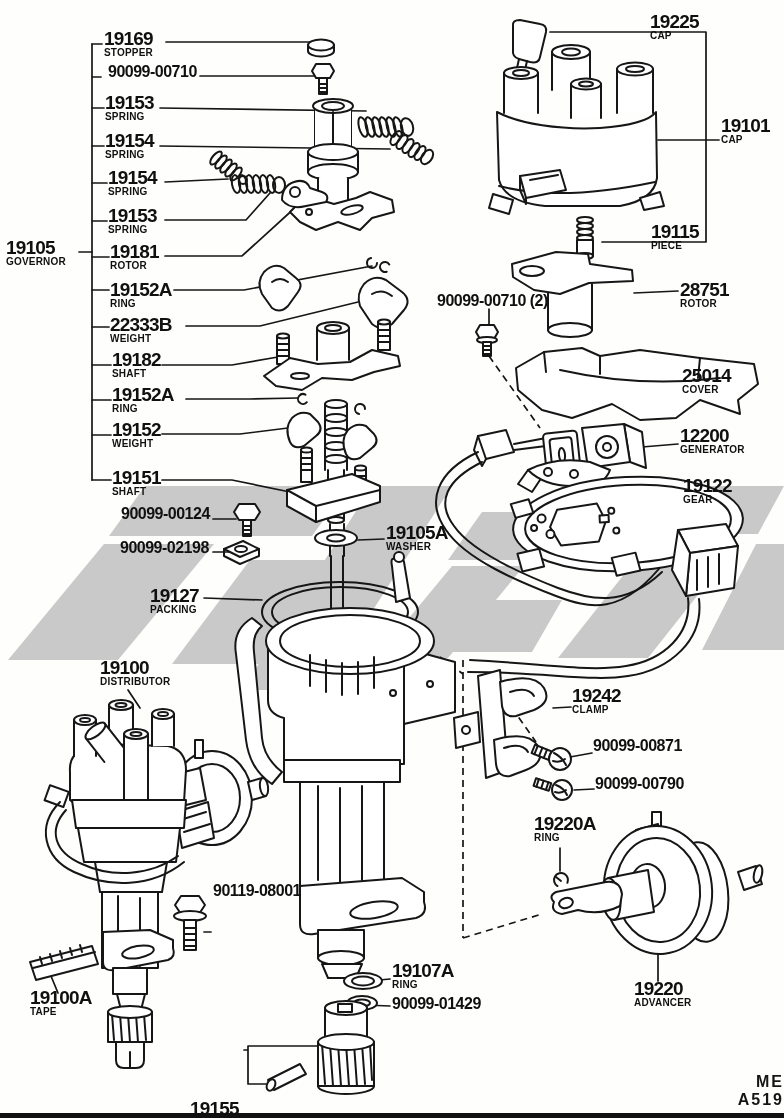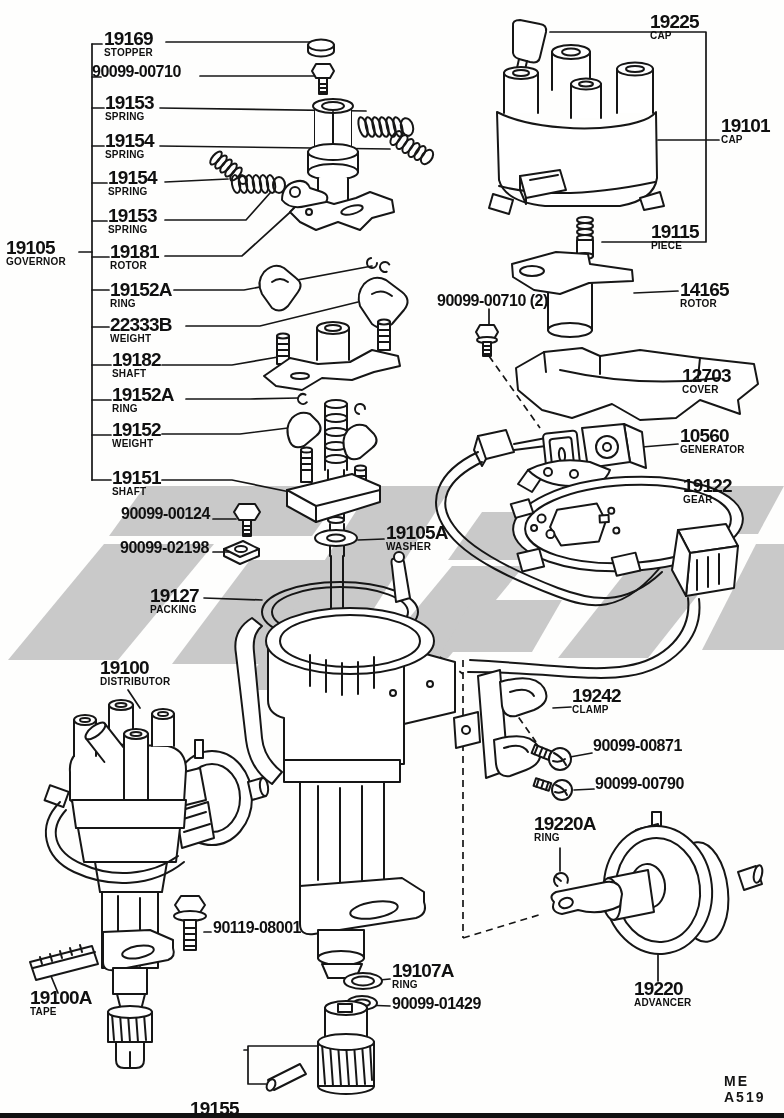--- a/index.html
+++ b/index.html
@@ -3,22 +3,22 @@
 <meta charset="utf-8">
 <style>
   html,body{margin:0;padding:0;background:#ffffff;}
   #stage{position:relative;width:784px;height:1118px;background:#fefefd;overflow:hidden;
          font-family:"Liberation Sans", sans-serif;text-decoration:underline;}
   svg{position:absolute;left:0;top:0;}
   .lbl{position:absolute;color:#101010;font-weight:700;line-height:1;white-space:nowrap;}
   .lbl .num{display:block;font-size:19px;letter-spacing:-0.8px;}
   .lbl.sm .num{font-size:16px;letter-spacing:-0.5px;}
   .lbl .nm{display:block;font-size:10px;letter-spacing:0.2px;margin-top:0;}
-  .plate-code{position:absolute;left:724px;top:1073px;font-size:14px;font-weight:700;
-              letter-spacing:2px;color:#151515;}
+  .plate-code{position:absolute;left:724px;top:1073px;font-size:16px;font-weight:700;
+              letter-spacing:2px;color:#151515;text-align:right;}
 </style>
 </head>
 <body>
 
 <div id="stage">
 
 <svg width="784" height="1118" viewBox="0 0 784 1118">
 
   <g fill="#c9c9c9" stroke="none">
     <polygon points="145,486 348,486 312,536 109,536"></polygon>
@@ -475,21 +475,21 @@
   </g>
 
   <rect x="0" y="1113" width="784" height="5" fill="#111"></rect>
 </svg>
 
 <div>
   <div class="lbl" style="left:104px;top:29px">
     <span class="num">19169</span>
     <span class="nm">STOPPER</span>
   </div>
-  <div class="lbl sm" style="left:92px;top:64px">
+  <div class="lbl sm" style="left:108px;top:64px">
     <span class="num">90099-00710</span>
   </div>
   <div class="lbl" style="left:105px;top:93px">
     <span class="num">19153</span>
     <span class="nm">SPRING</span>
   </div>
   <div class="lbl" style="left:105px;top:131px">
     <span class="num">19154</span>
     <span class="nm">SPRING</span>
   </div>
@@ -548,21 +548,21 @@
     <span class="nm">WASHER</span>
   </div>
   <div class="lbl" style="left:100px;top:658px">
     <span class="num">19100</span>
     <span class="nm">DISTRIBUTOR</span>
   </div>
   <div class="lbl" style="left:30px;top:988px">
     <span class="num">19100A</span>
     <span class="nm">TAPE</span>
   </div>
-  <div class="lbl sm" style="left:213px;top:920px">
+  <div class="lbl sm" style="left:213px;top:883px">
     <span class="num">90119-08001</span>
   </div>
   <div class="lbl" style="left:190px;top:1099px">
     <span class="num">19155</span>
     <span class="nm">RING</span>
   </div>
   <div class="lbl" style="left:392px;top:961px">
     <span class="num">19107A</span>
     <span class="nm">RING</span>
   </div>
@@ -575,32 +575,32 @@
   </div>
   <div class="lbl" style="left:721px;top:116px">
     <span class="num">19101</span>
     <span class="nm">CAP</span>
   </div>
   <div class="lbl" style="left:651px;top:222px">
     <span class="num">19115</span>
     <span class="nm">PIECE</span>
   </div>
   <div class="lbl" style="left:680px;top:280px">
-    <span class="num">14165</span>
+    <span class="num">28751</span>
     <span class="nm">ROTOR</span>
   </div>
   <div class="lbl sm" style="left:437px;top:293px">
     <span class="num">90099-00710 (2)</span>
   </div>
   <div class="lbl" style="left:682px;top:366px">
-    <span class="num">12703</span>
+    <span class="num">25014</span>
     <span class="nm">COVER</span>
   </div>
   <div class="lbl" style="left:680px;top:426px">
-    <span class="num">10560</span>
+    <span class="num">12200</span>
     <span class="nm">GENERATOR</span>
   </div>
   <div class="lbl" style="left:683px;top:476px">
     <span class="num">19122</span>
     <span class="nm">GEAR</span>
   </div>
   <div class="lbl" style="left:572px;top:686px">
     <span class="num">19242</span>
     <span class="nm">CLAMP</span>
   </div>

